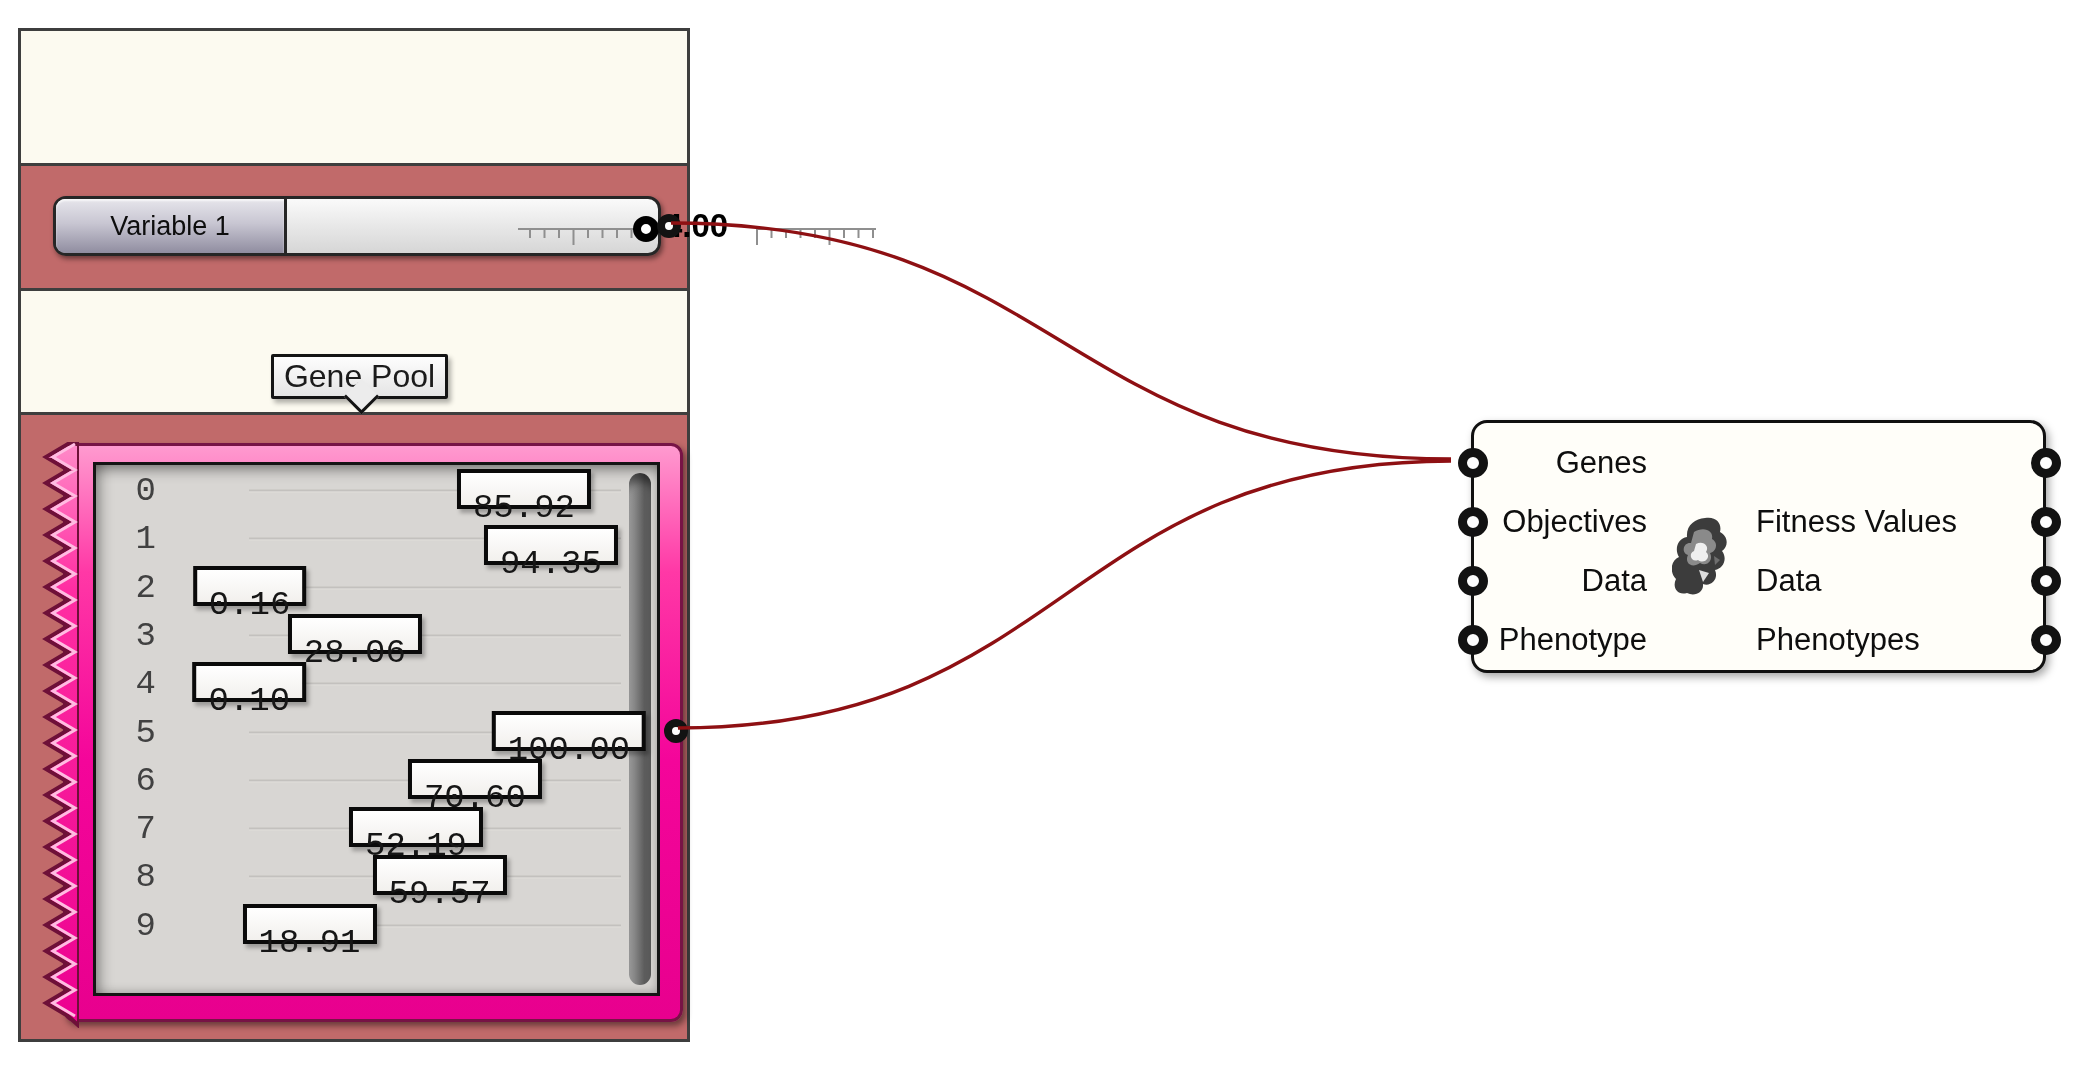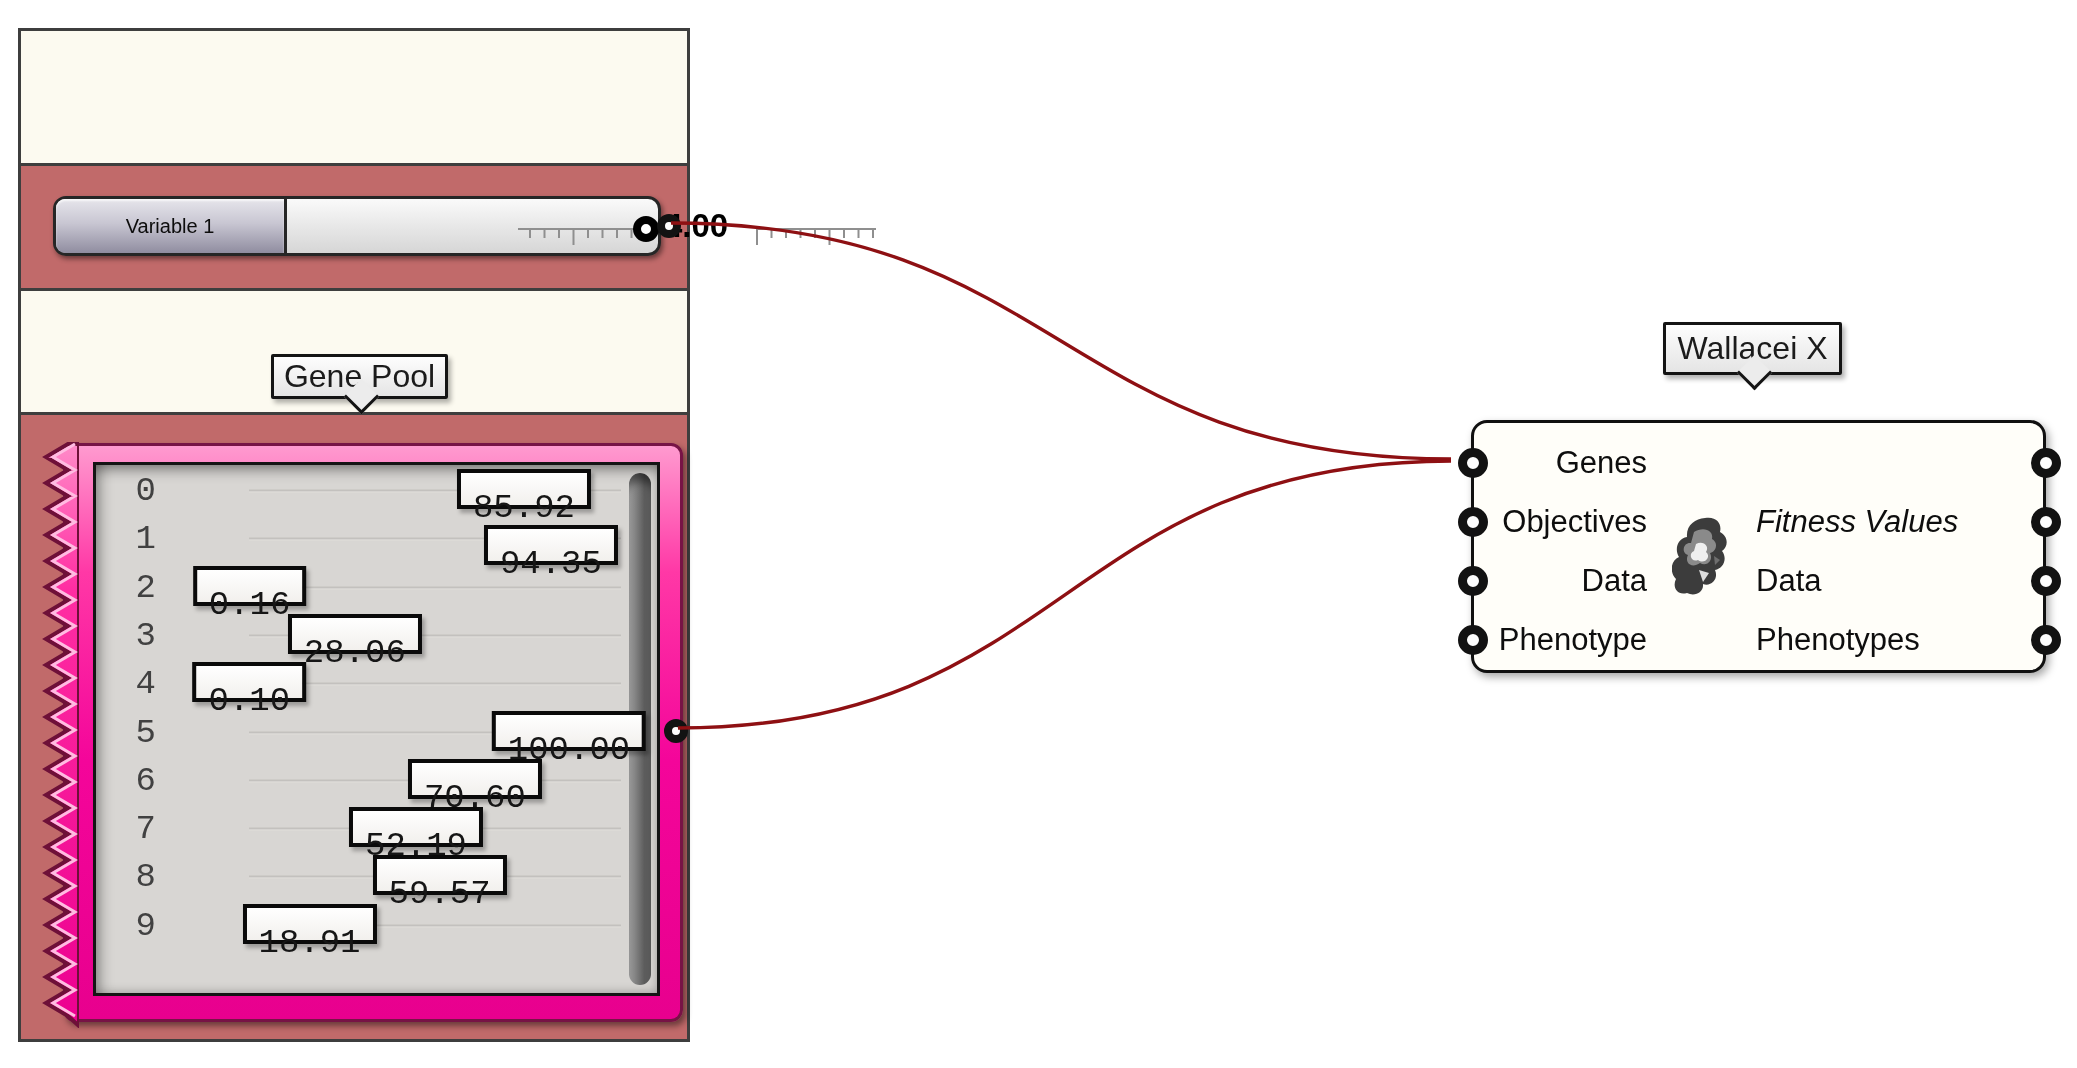--- a/index.html
+++ b/index.html
@@ -18,21 +18,21 @@
   
   .slider{position:absolute;left:32px;top:165px;width:608px;height:60px;
           border:3px solid #262626;border-radius:13px;box-sizing:border-box;
           background:linear-gradient(180deg,#FAFAFA,#E6E6E6 55%,#D6D6D6);
           box-shadow:2px 3px 5px rgba(0,0,0,0.45);}
   .slider-name{position:absolute;left:0;top:0;bottom:0;width:228px;
           background:linear-gradient(180deg,#E6E5EB,#C8C6D2 45%,#908DA0);
           border-right:3px solid #262626;border-radius:9px 0 0 9px;
           box-shadow:inset 0 2px 2px rgba(255,255,255,0.7);
           display:flex;align-items:center;justify-content:center;
-          font-size:20px;color:#0D0D0D;}
+          font-size:27px;color:#0D0D0D;}
   .slider-rail{position:absolute;left:231px;top:0;bottom:0;right:0;border-radius:0 9px 9px 0;}
   .ruler{position:absolute;left:0;top:0;}
   .knob{position:absolute;left:346px;top:17px;width:26px;height:26px;border-radius:50%;
         background:#fff;border:8px solid #000;box-sizing:border-box;}
   .slider-value{position:absolute;left:377px;top:0;height:54px;line-height:54px;
         font-size:33px;font-weight:600;color:#000;}
 
   
   .port{position:absolute;border-radius:50%;background:#FDFDFD;box-sizing:border-box;}
   .port-small{width:24px;height:24px;border:8px solid #121212;}
@@ -175,40 +175,36 @@
           <div class="gene-track" style="left: 153px; width: 372px; top: 412.4px;"></div>
           <div class="gene-box" style="left: 343.624px; top: 410.4px; z-index: 18;">59.57</div>
           <div class="gene-index" style="left: 15px; top: 460.7px;">9</div>
           <div class="gene-track" style="left: 153px; width: 372px; top: 460.7px;"></div>
           <div class="gene-box" style="left: 213.512px; top: 458.7px; z-index: 19;">18.91</div>
         </div>
     </div>
     <div class="port port-small" style="left:643px;top:688px;"></div>
   </div>
 
-  <div class="gh-tooltip" style="left:1663px;top:322px;width:179px;height:53px;">
-    <span>Wallacei X</span>
-    <div class="tail"></div>
-  </div>
 
   <div class="wallacei">
     <div class="wx-body" id="wx-body">
       <svg class="wx-icon" width="60" height="82" viewBox="0 0 60 82">
         <path d="M33 2 C45 0 50 8 48 16 C56 20 57 30 50 35 C56 43 51 53 43 54 C47 63 39 71 31 68 C32 76 23 81 15 77 C5 80 0 71 4 63 C-3 56 -1 44 7 41 C2 33 6 22 15 21 C14 9 23 3 33 2 Z" fill="#3C3C3C"></path>
         <path d="M22 16 C31 10 42 14 40 23 C47 27 44 36 38 37 C42 45 34 51 28 47 C20 53 12 47 16 39 C9 37 11 26 19 27 Z" fill="#8A8A8A"></path>
         <path d="M24 28 C31 24 38 30 34 36 C40 41 32 49 26 44 C19 47 16 37 22 35 Z" fill="#EFEFEF"></path>
         <path d="M27 54 L37 57 L31 66 Z" fill="#DDDDDD"></path>
         <path d="M42 40 L48 44 L43 49 Z" fill="#6E6E6E"></path>
       </svg>
     <div class="wx-label wx-in" style="top: 40px;">Genes</div>
         <div class="port port-big" style="left: -16px; top: 25px;"></div>
         <div class="port port-big" style="left: 557px; top: 25px;"></div>
         <div class="wx-label wx-in" style="top: 99px;">Objectives</div>
         <div class="port port-big" style="left: -16px; top: 84px;"></div>
-        <div class="wx-label wx-out" style="top: 99px; font-style: italic;">Fitness Values</div>
+        <div class="wx-label wx-out" style="top: 99px;">Fitness Values</div>
         <div class="port port-big" style="left: 557px; top: 84px;"></div>
         <div class="wx-label wx-in" style="top: 158px;">Data</div>
         <div class="port port-big" style="left: -16px; top: 143px;"></div>
         <div class="wx-label wx-out" style="top: 158px;">Data</div>
         <div class="port port-big" style="left: 557px; top: 143px;"></div>
         <div class="wx-label wx-in" style="top: 217px;">Phenotype</div>
         <div class="port port-big" style="left: -16px; top: 202px;"></div>
         <div class="wx-label wx-out" style="top: 217px;">Phenotypes</div>
         <div class="port port-big" style="left: 557px; top: 202px;"></div>
       </div>

